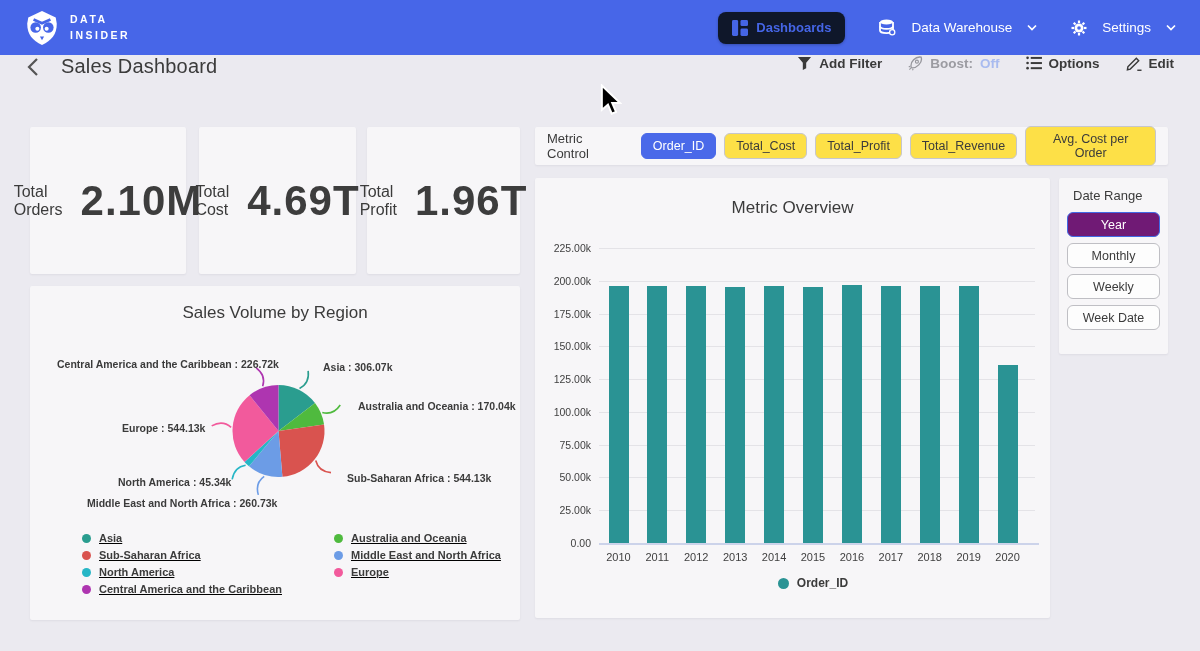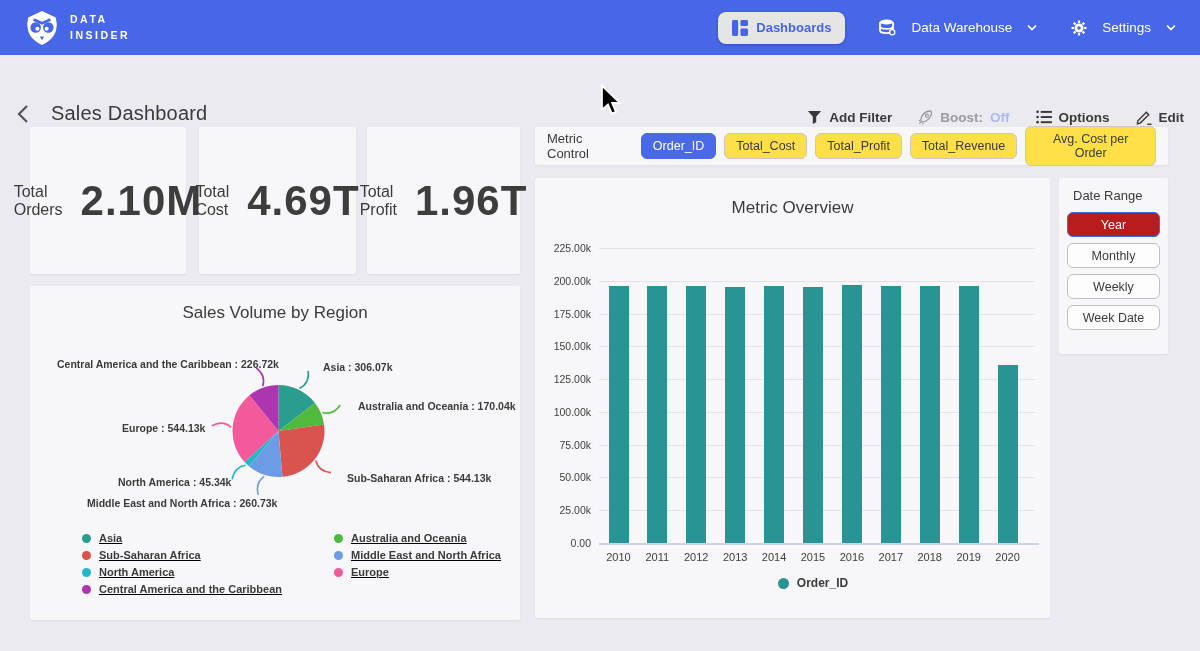--- a/index.html
+++ b/index.html
@@ -7,29 +7,29 @@
   body { font-family:"Liberation Sans", sans-serif; background:#ebeaf0; }
   #app { position:relative; width:1200px; height:651px; background:#ebeaf0; }
 
   
   .navbar { position:absolute; left:0; top:0; width:1200px; height:55px;
             background:#4766e8; display:flex; align-items:center; justify-content:space-between;
             padding:0 24px; }
   .brand { display:flex; align-items:center; gap:10px; }
   .brand-text { color:#fff; font-size:10.5px; font-weight:bold; letter-spacing:2.5px; line-height:1.45; }
   .nav-right { display:flex; align-items:center; gap:34px; }
-  .nav-pill { display:flex; align-items:center; gap:8px; background:#e5e5e5; color:#4565e6;
+  .nav-pill { display:flex; align-items:center; gap:8px; background:#0f172a; color:#4565e6;
               font-size:13px; font-weight:bold; border:none; border-radius:8px;
               padding:8px 14px; cursor:pointer; box-shadow:0 1px 3px rgba(0,0,0,.25); }
   .nav-item { display:flex; align-items:center; gap:15px; color:#fff; font-size:13.5px;
               font-weight:500; cursor:pointer; background:none; border:none; }
 
   
   .page-header { position:absolute; left:0; top:55px; width:1200px; height:70px;
-                 display:flex; align-items:flex-end; justify-content:space-between; padding:0 16px; }
+                 display:flex; align-items:flex-start; justify-content:space-between; padding:0 26px; }
   .ph-left { display:flex; align-items:center; gap:22px; }
   .page-title { font-size:20px; color:#3b3b3b; font-weight:500; letter-spacing:.2px; }
   .ph-actions { display:flex; align-items:center; gap:26px; }
   .action { display:flex; align-items:center; gap:7px; font-size:13.5px; font-weight:bold;
             color:#3a3a3a; background:none; border:none; cursor:pointer; }
   .action.boost { color:#9b9ba1; cursor:default; }
   .boost-off { color:#a9bbef; }
 
   
   .card { position:absolute; background:#f7f6f8; border-radius:2px; box-shadow:0 1px 2px rgba(60,60,90,.08); }
@@ -64,21 +64,21 @@
   .bar-legend { position:absolute; left:64px; width:428px; top:398px; display:flex;
                 justify-content:center; align-items:center; gap:8px; font-size:12px;
                 font-weight:bold; color:#3b3b3b; cursor:pointer; }
   .bar-legend .pl-dot { width:11px; height:11px; }
 
   
   #date-card { width:109px; height:176px; padding:10px 8px; }
   .dr-label { font-size:13px; color:#3b3b3b; margin:0 0 9px 6px; }
   .dr-btn { display:block; width:93px; height:25px; margin:0 auto 6px auto; font-size:12.5px;
             color:#3b3b3b; background:#fdfdfd; border:1px solid #bfbfc4; border-radius:6px; cursor:pointer; }
-  .dr-btn.sel { background:#b91c1c; border-color:#4169e4; color:#fff; }
+  .dr-btn.sel { background:#701a75; border-color:#4169e4; color:#fff; }
 
   #cursor { position:absolute; left:600px; top:84px; pointer-events:none; z-index:50; }
 </style>
 </head>
 <body>
 
 <div id="app">
 
   <div class="navbar">
     <div class="brand">

